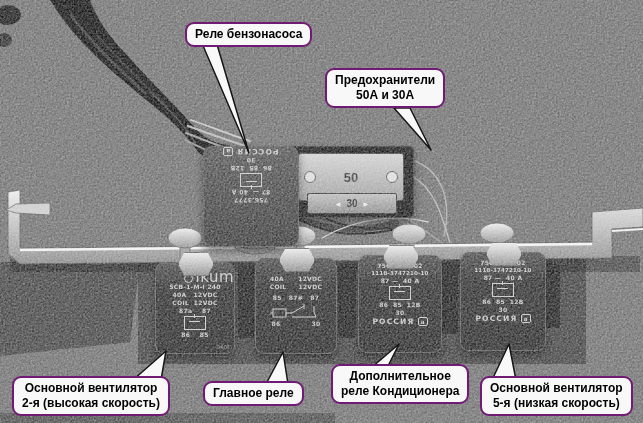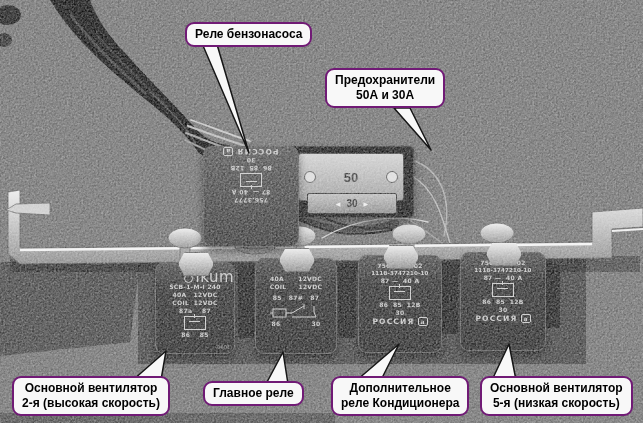--- a/index.html
+++ b/index.html
@@ -233,21 +233,21 @@
     <div>50А и 30А</div>
   </div>
 
   <div class="callout" style="left:12px;top:376px;">
     <div>Основной вентилятор</div>
     <div>2-я (высокая скорость)</div>
   </div>
 
   <div class="callout" style="left:203px;top:381px;">Главное реле</div>
 
-  <div class="callout" style="left:331px;top:376px;">
+  <div class="callout" style="left:331px;top:364px;">
     <div>Дополнительное</div>
     <div>реле Кондиционера</div>
   </div>
 
   <div class="callout" style="left:480px;top:376px;">
     <div>Основной вентилятор</div>
     <div>5-я (низкая скорость)</div>
   </div>
 
 </div>

